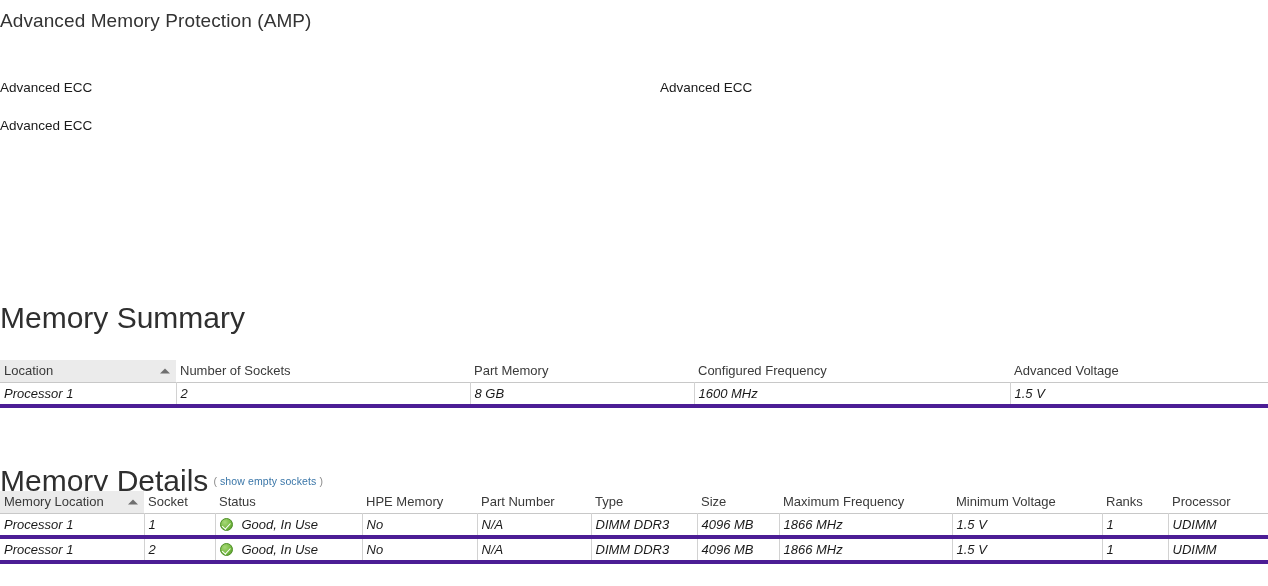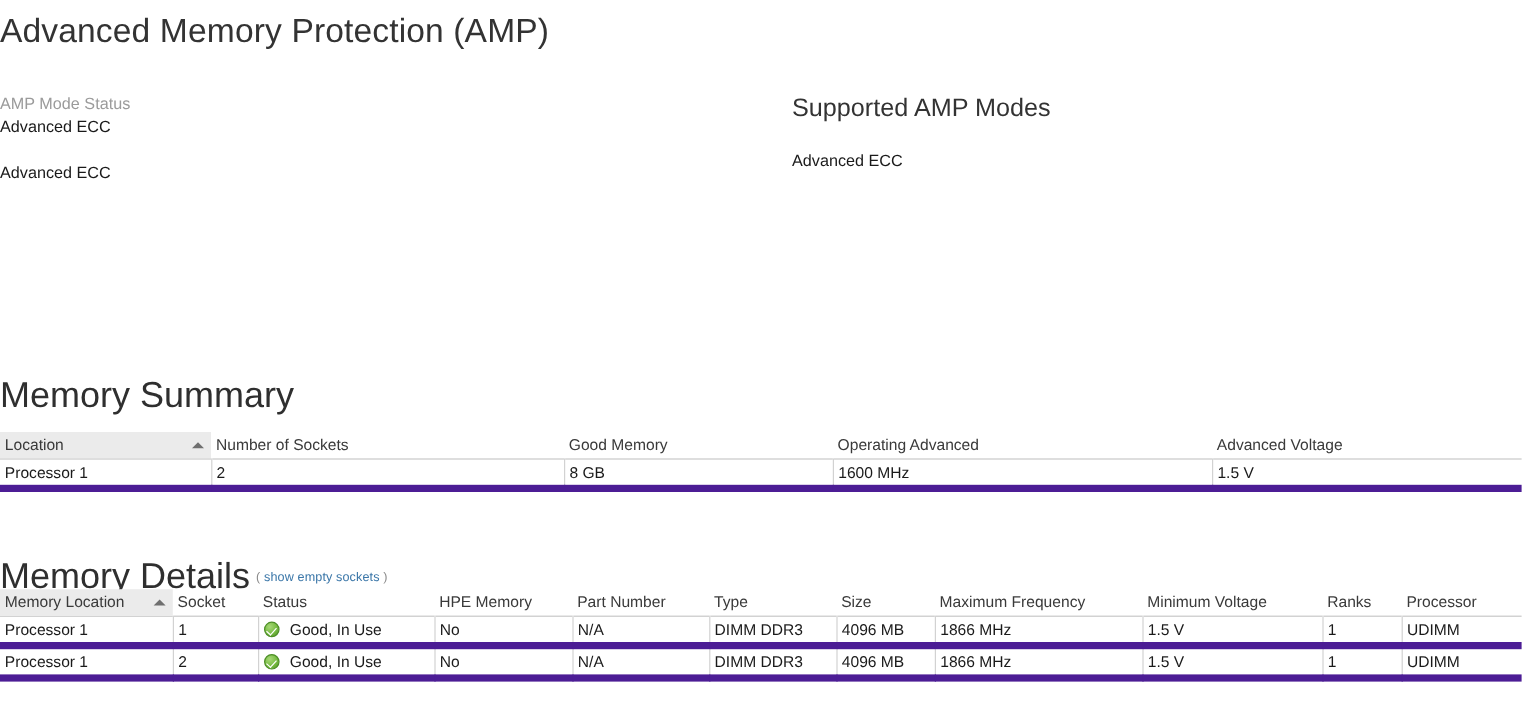--- a/index.html
+++ b/index.html
@@ -15,21 +15,21 @@
     color: #222222;
     position: relative;
     -webkit-font-smoothing: antialiased;
   }
 
   
   .page-title {
     position: absolute;
     left: 0px;
     top: 11px;
-    font-size: 28px;
+    font-size: 19px;
     font-weight: 300;
     letter-spacing: 0.1px;
     color: #333333;
     line-height: 1.1;
     white-space: nowrap;
   }
 
   
   .amp-status-col {
     position: absolute;
@@ -126,21 +126,22 @@
     top: 50%;
     transform: translateY(-50%);
     width: 0;
     height: 0;
     border-left: 5px solid transparent;
     border-right: 5px solid transparent;
     border-bottom: 5px solid #6f6f6f;
   }
   .grid tbody tr {
     border-top: 1px solid #c8c8c8;
-    border-bottom: 6px solid #4c1d95;
+    border-bottom: 4px solid #4c1d95;
+    font-style: italic;
   }
   .grid tbody td {
     padding: 1px 0 2px 4px;
     height: 18px;
     color: #1a1a1a;
     font-size: 13px;
     vertical-align: middle;
     border-left: 1px solid #d2d2d2;
     white-space: nowrap;
     overflow: hidden;
@@ -174,66 +175,64 @@
     left: 3px;
     top: 2px;
     width: 3.5px;
     height: 6.5px;
     border: solid #ffffff;
     border-width: 0 1.7px 1.7px 0;
     transform: rotate(42deg);
   }
 
   
-  #memory-summary-heading { left: 0px; top: 314px; }
+  #memory-summary-heading { left: 0px; top: 302px; }
   #memory-summary-table  { left: 0px; top: 360px; width: 1268px; }
   #memory-details-heading { left: 0px; top: 465px; }
   #memory-details-table  { left: 0px; top: 491px; width: 1268px; }
 </style>
 </head>
 <body>
 
 <div class="page-title">Advanced Memory Protection (AMP)</div>
 
 <div class="amp-status-col">
 
   <div class="field-block">
-    <div class="field-label">AMP Mode Status</div>
     <div class="field-value">Advanced ECC</div>
   </div>
 
   <div class="field-block">
     <div class="field-value">Advanced ECC</div>
   </div>
 </div>
 
 <div class="amp-modes-col">
-  <div class="section-h2">Supported AMP Modes</div>
   <div class="mode-item">Advanced ECC</div>
 </div>
 
 <div class="big-heading" id="memory-summary-heading">Memory Summary</div>
 
 <table class="grid" id="memory-summary-table">
   <colgroup>
     <col style="width:176px">
     <col style="width:294px">
     <col style="width:224px">
     <col style="width:316px">
     <col style="width:258px">
   </colgroup>
   <thead>
     <tr>
       <th class="sorted">
         <span>Location</span>
         <span class="sort-arrow"></span>
       </th>
       <th><span>Number of Sockets</span></th>
-      <th><span>Good Memory</span></th>
-      <th><span>Operating Advanced</span></th>
+      <th><span>Part Memory</span></th>
+      <th><span>Configured Frequency</span></th>
       <th><span>Advanced Voltage</span></th>
     </tr>
   </thead>
   <tbody>
     <tr>
       <td>Processor 1</td>
       <td>2</td>
       <td>8 GB</td>
       <td>1600 MHz</td>
       <td>1.5 V</td>

